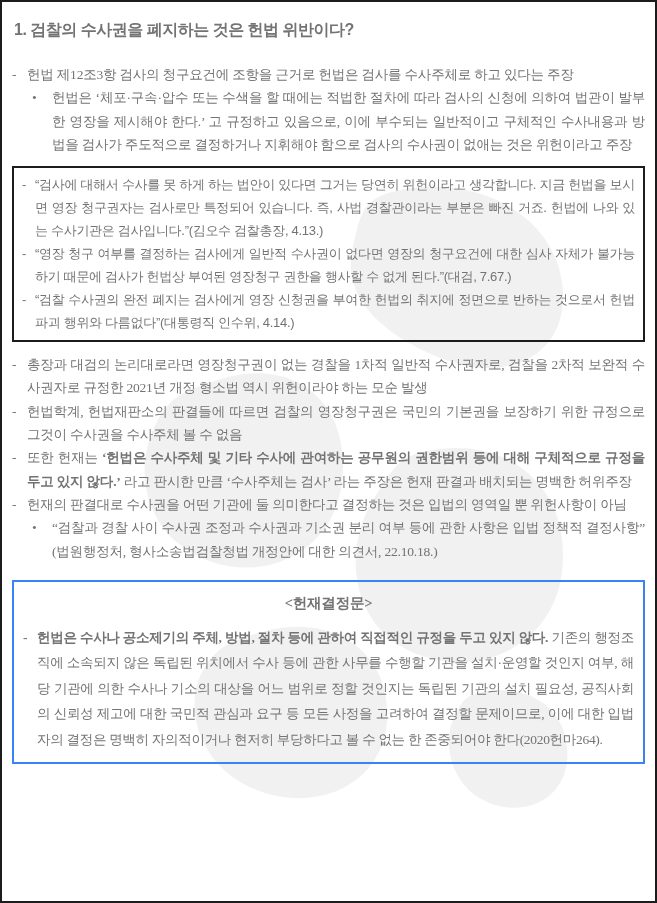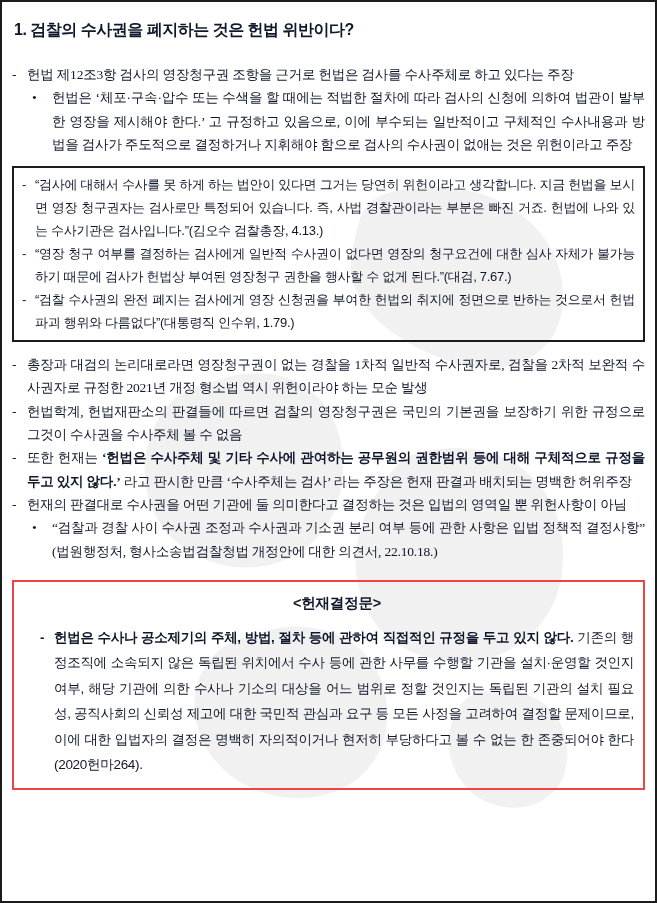--- a/index.html
+++ b/index.html
@@ -3,21 +3,21 @@
 <meta charset="utf-8">
 <style>
   html,body { margin:0; padding:0; background:#ffffff; }
   .page {
     position:relative;
     width:657px; height:903px;
     box-sizing:border-box;
     background:#ffffff;
     border:2px solid #1c1c1c;
     overflow:hidden;
-    color:#0f172a;
+    color:#737373;
     font-family:"Liberation Serif", serif;
     letter-spacing:-0.2px;
   }
   .watermark {
     position:absolute; left:90px; top:150px;
     width:520px; height:660px;
     z-index:0; opacity:0.55;
     pointer-events:none;
   }
   .content { position:relative; z-index:1; padding:14px 10px 0 10px; }
@@ -47,24 +47,24 @@
     border:2px solid #1c1c1c;
     margin:10px 0 11px 0;
     padding:5px 8px 6px 8px;
     font-family:"Liberation Sans", sans-serif;
   }
   .quote-box .item { font-size:13px; line-height:23px; letter-spacing:-0.3px; }
   .quote-box .item .marker { width:13px; }
 
   .ruling-box {
     box-sizing:border-box;
-    border:2px solid #ef4444;
+    border:2px solid #3b82f6;
     margin:17px 0 0 0;
-    padding:8px 9px 10px 26px;
-    font-family:Liberation Sans, sans-serif;
+    padding:8px 9px 10px 9px;
+    font-family:Liberation Serif, serif;
   }
   .ruling-header {
     text-align:center;
     font-weight:bold;
     font-size:14.5px;
     margin:4px 0 12px 0;
   }
   .ruling-box .item { font-size:13.5px; line-height:25.5px; letter-spacing:-0.3px; }
   .ruling-box .item .marker { width:14px; font-weight:bold; }
 
@@ -84,40 +84,40 @@
       <path d="M390 540 C440 530 480 560 475 610 C470 650 430 665 395 650 C358 634 350 590 362 565 C370 550 372 544 390 540 Z"></path>
     </g>
   </svg>
 
   <div class="content">
 
     <div class="title">1. 검찰의 수사권을 폐지하는 것은 헌법 위반이다?</div>
 
     <div class="item">
       <span class="marker">-</span>
-      <span class="text">헌법 제12조3항 검사의 영장청구권 조항을 근거로 헌법은 검사를 수사주체로 하고 있다는 주장</span>
+      <span class="text">헌법 제12조3항 검사의 청구요건에 조항을 근거로 헌법은 검사를 수사주체로 하고 있다는 주장</span>
     </div>
 
     <div class="item sub">
       <span class="marker">•</span>
       <span class="text">헌법은 ‘체포·구속·압수 또는 수색을 할 때에는 적법한 절차에 따라 검사의 신청에 의하여 법관이 발부한 영장을 제시해야 한다.’ 고 규정하고 있음으로, 이에 부수되는 일반적이고 구체적인 수사내용과 방법을 검사가 주도적으로 결정하거나 지휘해야 함으로 검사의 수사권이 없애는 것은 위헌이라고 주장</span>
     </div>
 
     <div class="quote-box">
       <div class="item">
         <span class="marker">-</span>
         <span class="text">“검사에 대해서 수사를 못 하게 하는 법안이 있다면 그거는 당연히 위헌이라고 생각합니다. 지금 헌법을 보시면 영장 청구권자는 검사로만 특정되어 있습니다. 즉, 사법 경찰관이라는 부분은 빠진 거죠. 헌법에 나와 있는 수사기관은 검사입니다.”(김오수 검찰총장, 4.13.)</span>
       </div>
       <div class="item">
         <span class="marker">-</span>
         <span class="text">“영장 청구 여부를 결정하는 검사에게 일반적 수사권이 없다면 영장의 청구요건에 대한 심사 자체가 불가능하기 때문에 검사가 헌법상 부여된 영장청구 권한을 행사할 수 없게 된다.”(대검, 7.67.)</span>
       </div>
       <div class="item">
         <span class="marker">-</span>
-        <span class="text">“검찰 수사권의 완전 폐지는 검사에게 영장 신청권을 부여한 헌법의 취지에 정면으로 반하는 것으로서 헌법 파괴 행위와 다름없다”(대통령직 인수위, 1.79.)</span>
+        <span class="text">“검찰 수사권의 완전 폐지는 검사에게 영장 신청권을 부여한 헌법의 취지에 정면으로 반하는 것으로서 헌법 파괴 행위와 다름없다”(대통령직 인수위, 4.14.)</span>
       </div>
     </div>
 
     <div class="item">
       <span class="marker">-</span>
       <span class="text">총장과 대검의 논리대로라면 영장청구권이 없는 경찰을 1차적 일반적 수사권자로, 검찰을 2차적 보완적 수사권자로 규정한 2021년 개정 형소법 역시 위헌이라야 하는 모순 발생</span>
     </div>
 
     <div class="item">
       <span class="marker">-</span>

